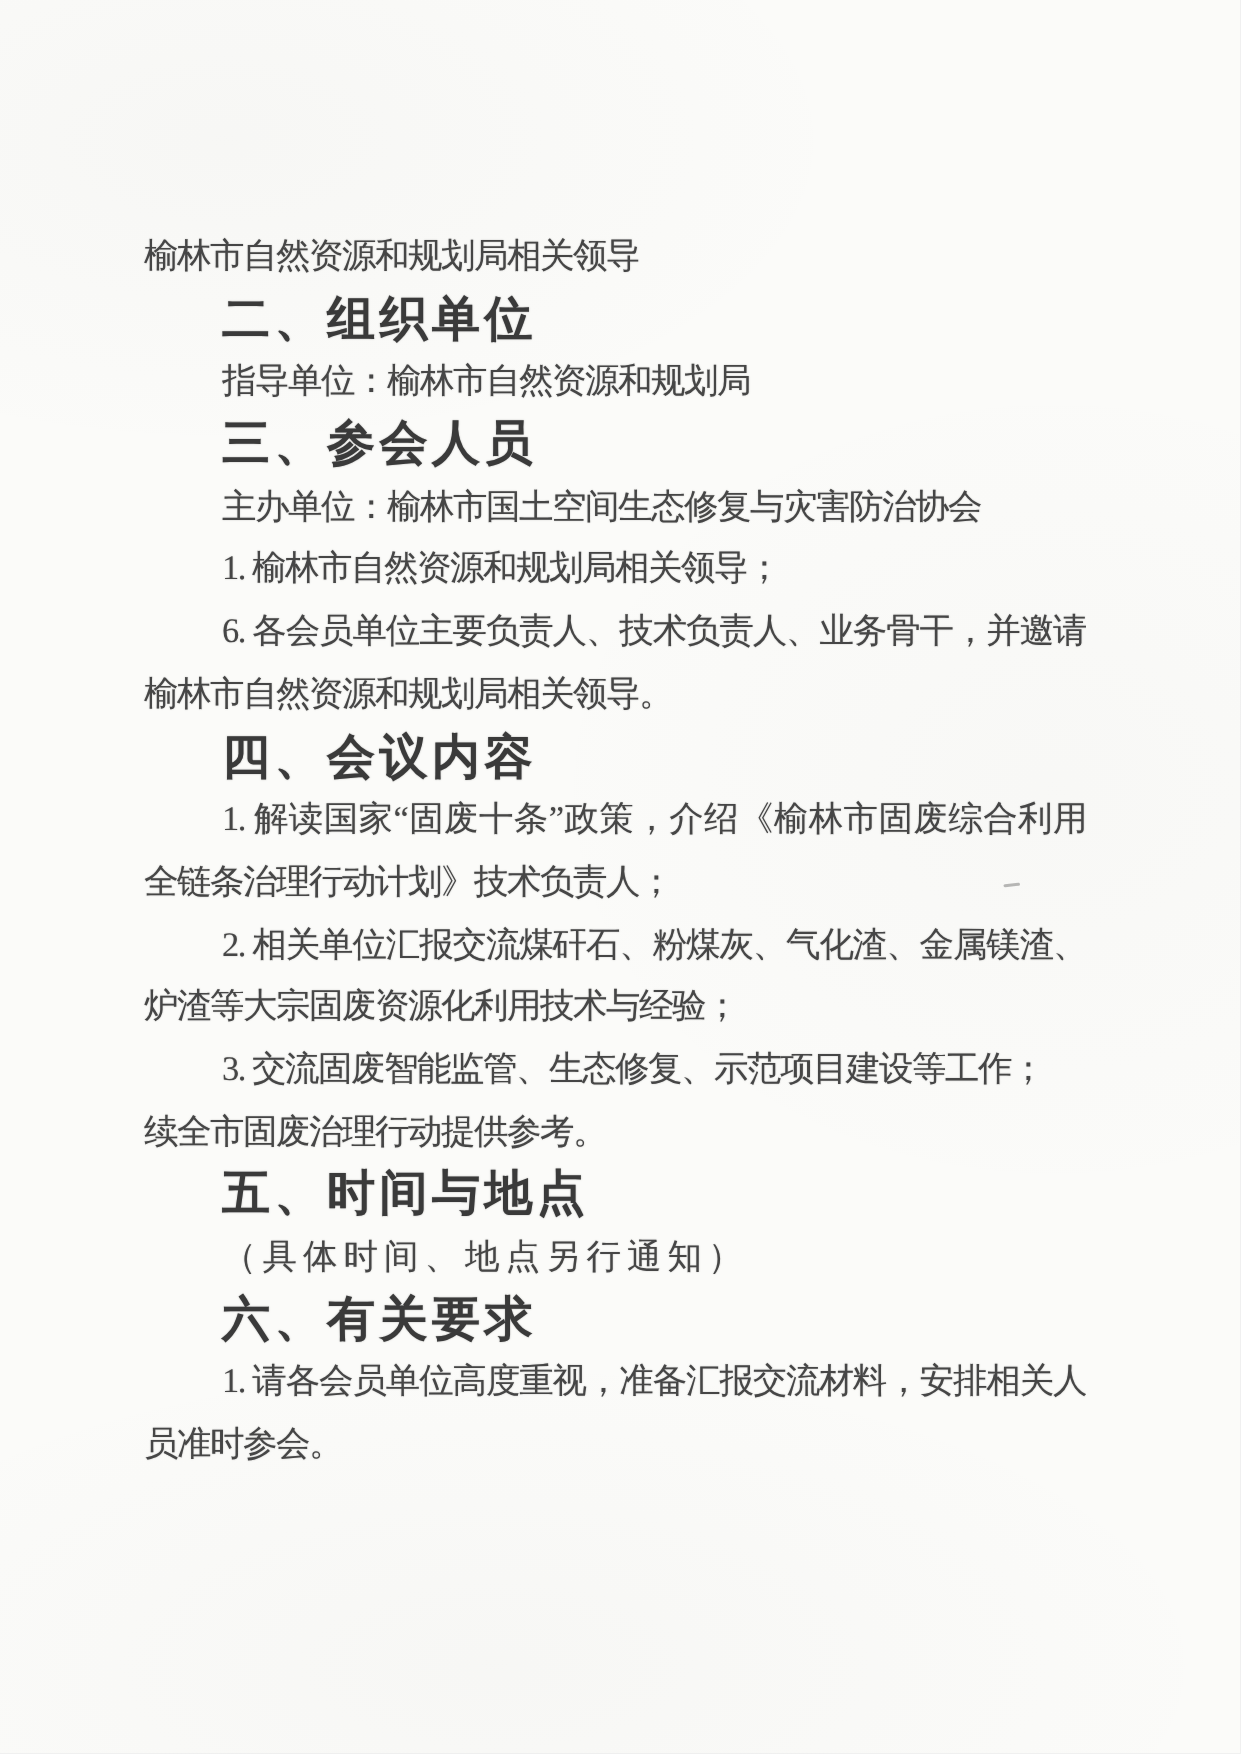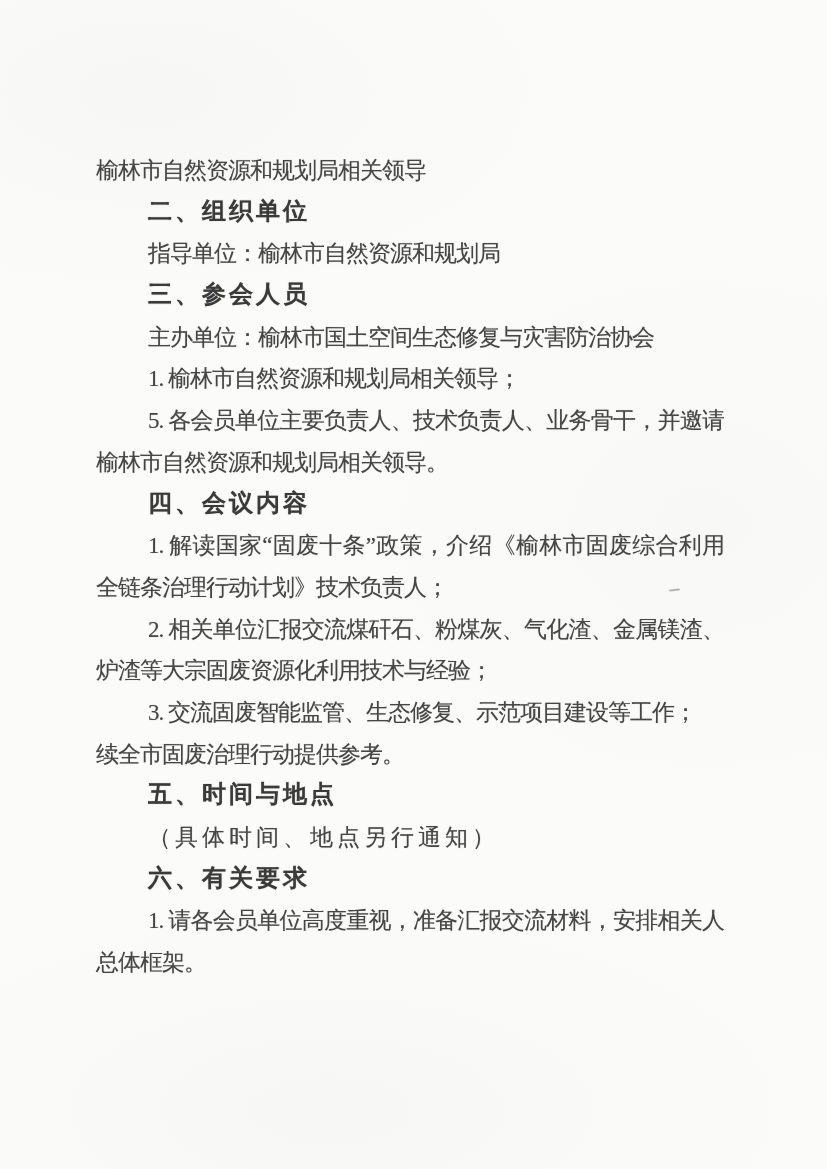--- a/index.html
+++ b/index.html
@@ -33,23 +33,23 @@
     line-height: 41.7px;
     height: 41.7px;
     white-space: nowrap;
     color: #464646;
     text-shadow: 0 0 1px rgba(90,90,90,0.45);
   }
   .indent {
     padding-left: 52px;
   }
   .heading {
-    font-family: Liberation Mono, monospace;
+    font-family: Liberation Sans, sans-serif;
     font-weight: 700;
-    font-size: 24px;
+    font-size: 32px;
     letter-spacing: 3px;
     padding-left: 52px;
     color: #3a3a3a;
     text-shadow: 0 0 1px rgba(60,60,60,0.5);
   }
   .justify {
     white-space: normal;
     text-align: justify;
     text-align-last: justify;
     overflow: hidden;
@@ -73,29 +73,29 @@
 <body>
 
 <div class="page">
   <div class="text-block">
     <div class="line">榆林市自然资源和规划局相关领导</div>
     <div class="line heading">二、组织单位</div>
     <div class="line indent">指导单位：榆林市自然资源和规划局</div>
     <div class="line heading">三、参会人员</div>
     <div class="line indent">主办单位：榆林市国土空间生态修复与灾害防治协会</div>
     <div class="line indent">1. 榆林市自然资源和规划局相关领导；</div>
-    <div class="line indent justify">5. 各会员单位主要负责人、技术负责人、业务骨干，并邀请</div>
+    <div class="line indent justify">6. 各会员单位主要负责人、技术负责人、业务骨干，并邀请</div>
     <div class="line">榆林市自然资源和规划局相关领导。</div>
     <div class="line heading">四、会议内容</div>
     <div class="line indent justify">1. 解读国家“固废十条”政策，介绍《榆林市固废综合利用</div>
     <div class="line">全链条治理行动计划》技术负责人；</div>
     <div class="line indent justify">2. 相关单位汇报交流煤矸石、粉煤灰、气化渣、金属镁渣、</div>
     <div class="line">炉渣等大宗固废资源化利用技术与经验；</div>
     <div class="line indent">3. 交流固废智能监管、生态修复、示范项目建设等工作；</div>
     <div class="line">续全市固废治理行动提供参考。</div>
     <div class="line heading">五、时间与地点</div>
     <div class="line indent spaced">（具体时间、地点另行通知）</div>
     <div class="line heading">六、有关要求</div>
     <div class="line indent justify">1. 请各会员单位高度重视，准备汇报交流材料，安排相关人</div>
-    <div class="line">总体框架。</div>
+    <div class="line">员准时参会。</div>
   </div>
   <div class="stray-mark"></div>
 </div>
 
 </body></html>

